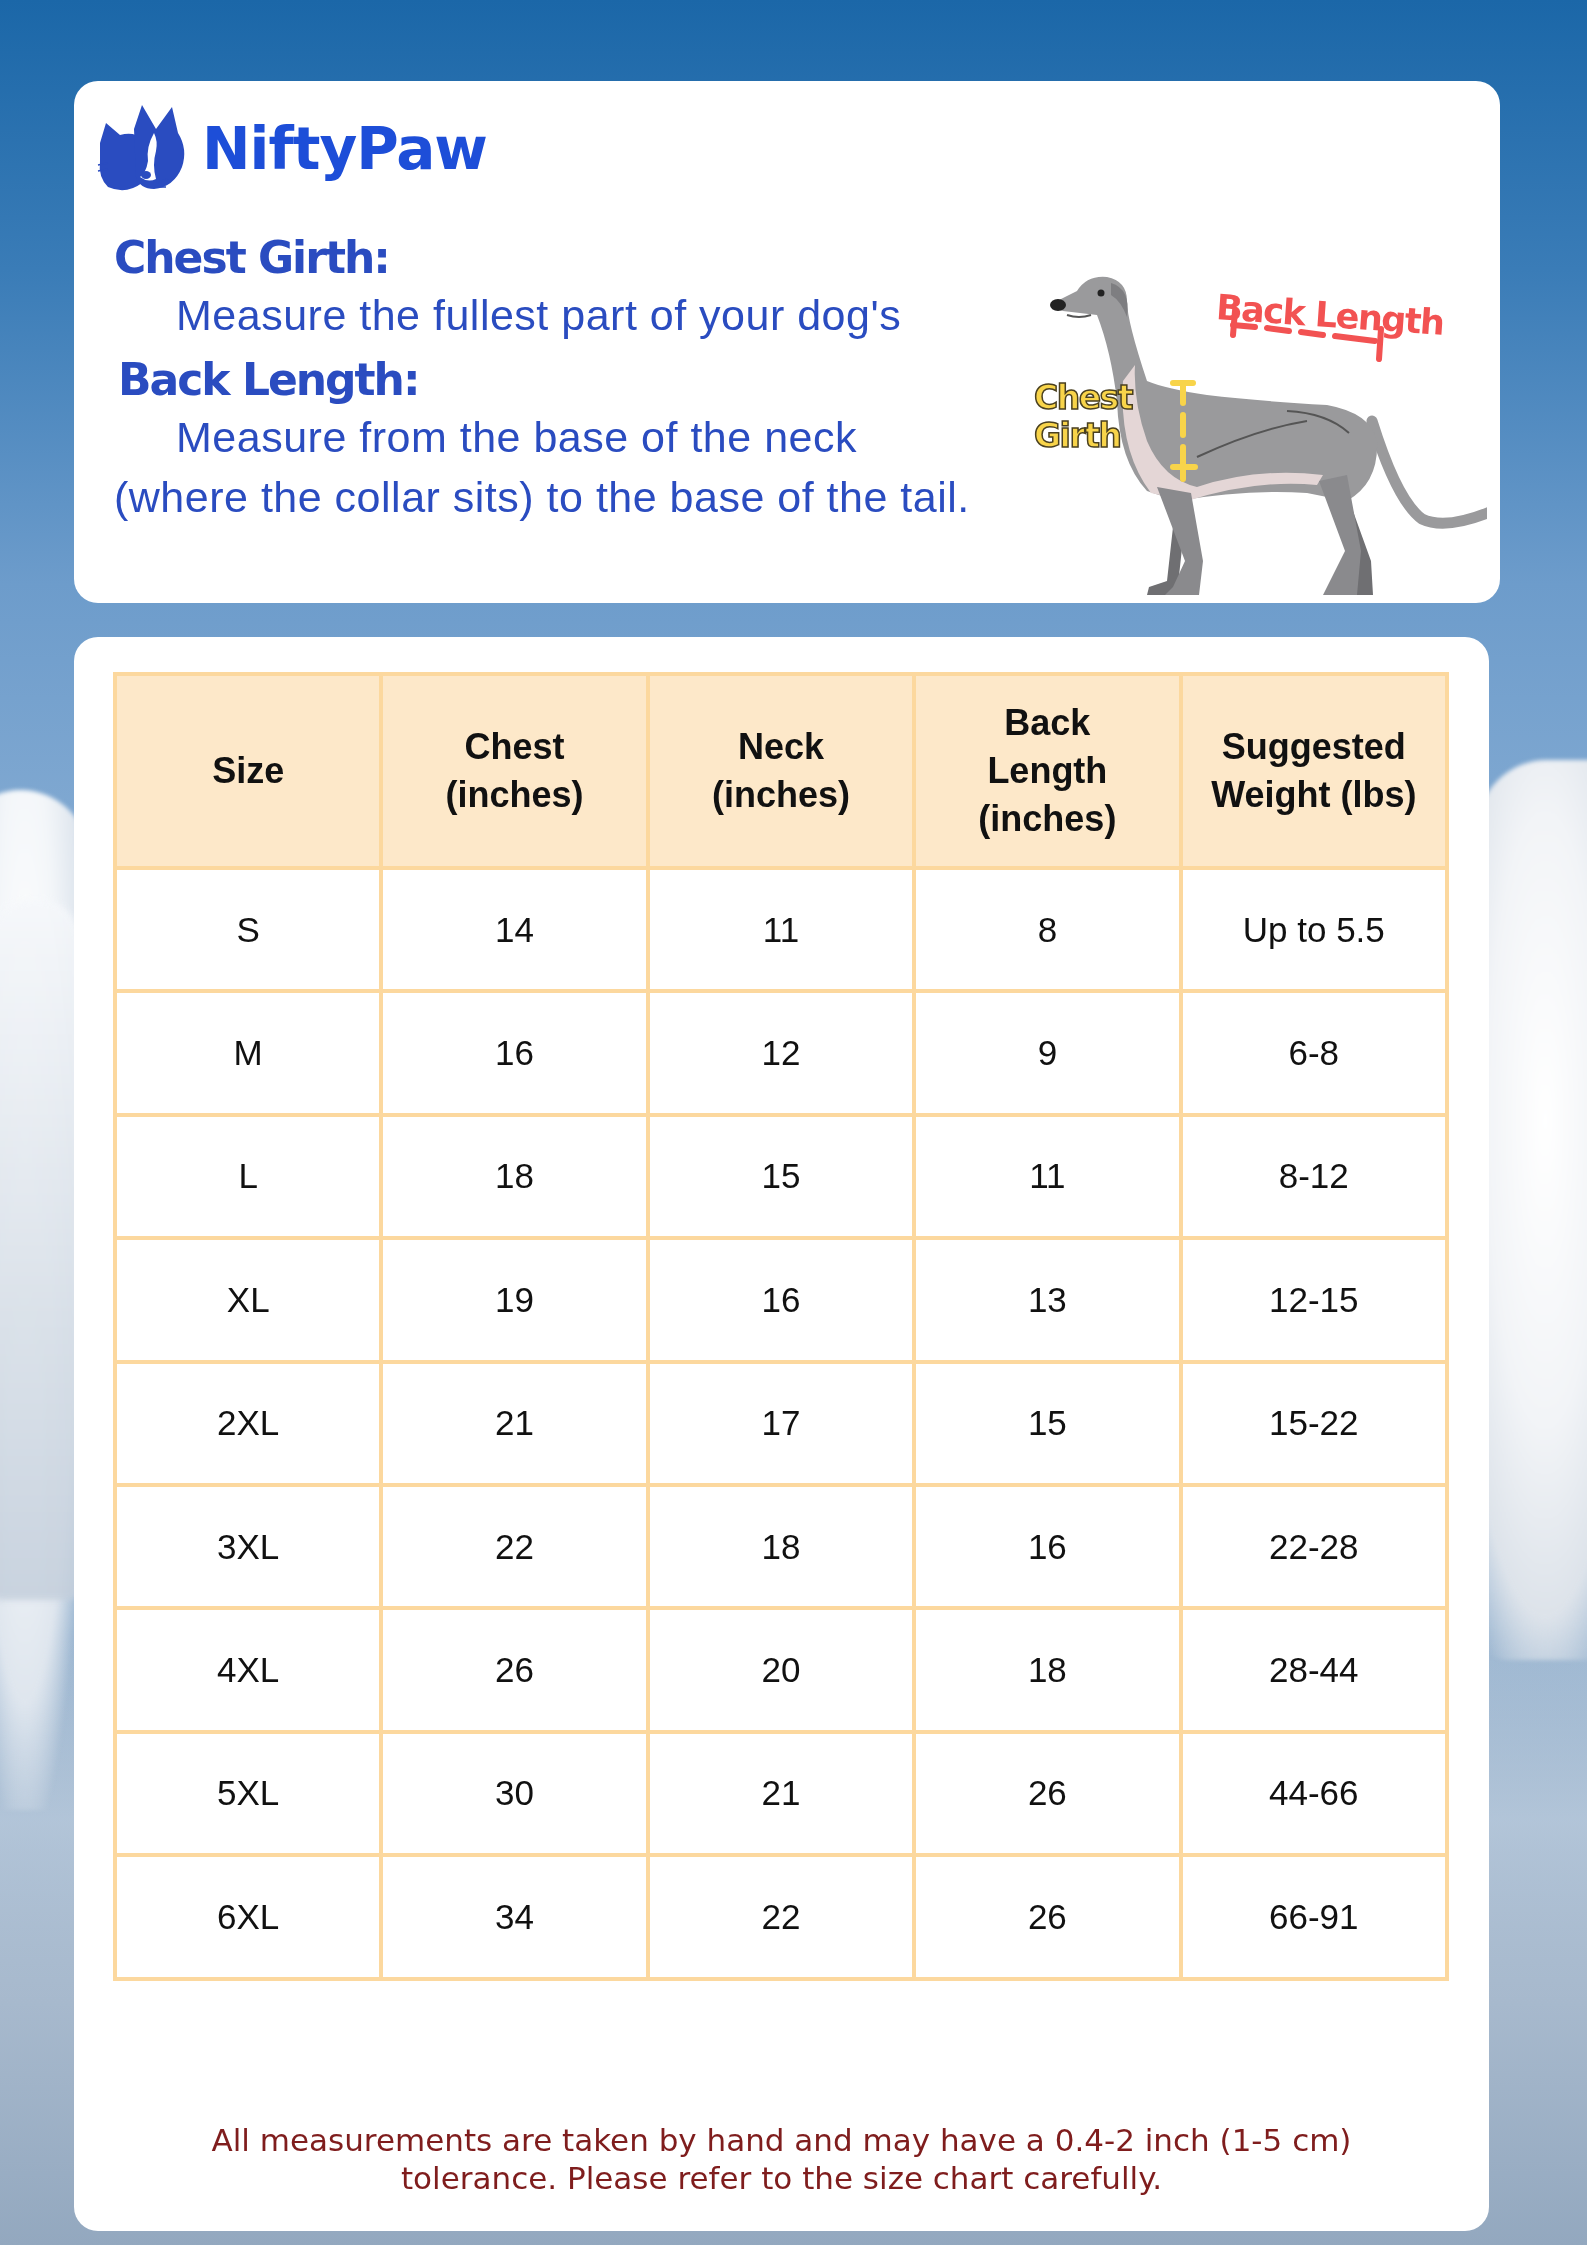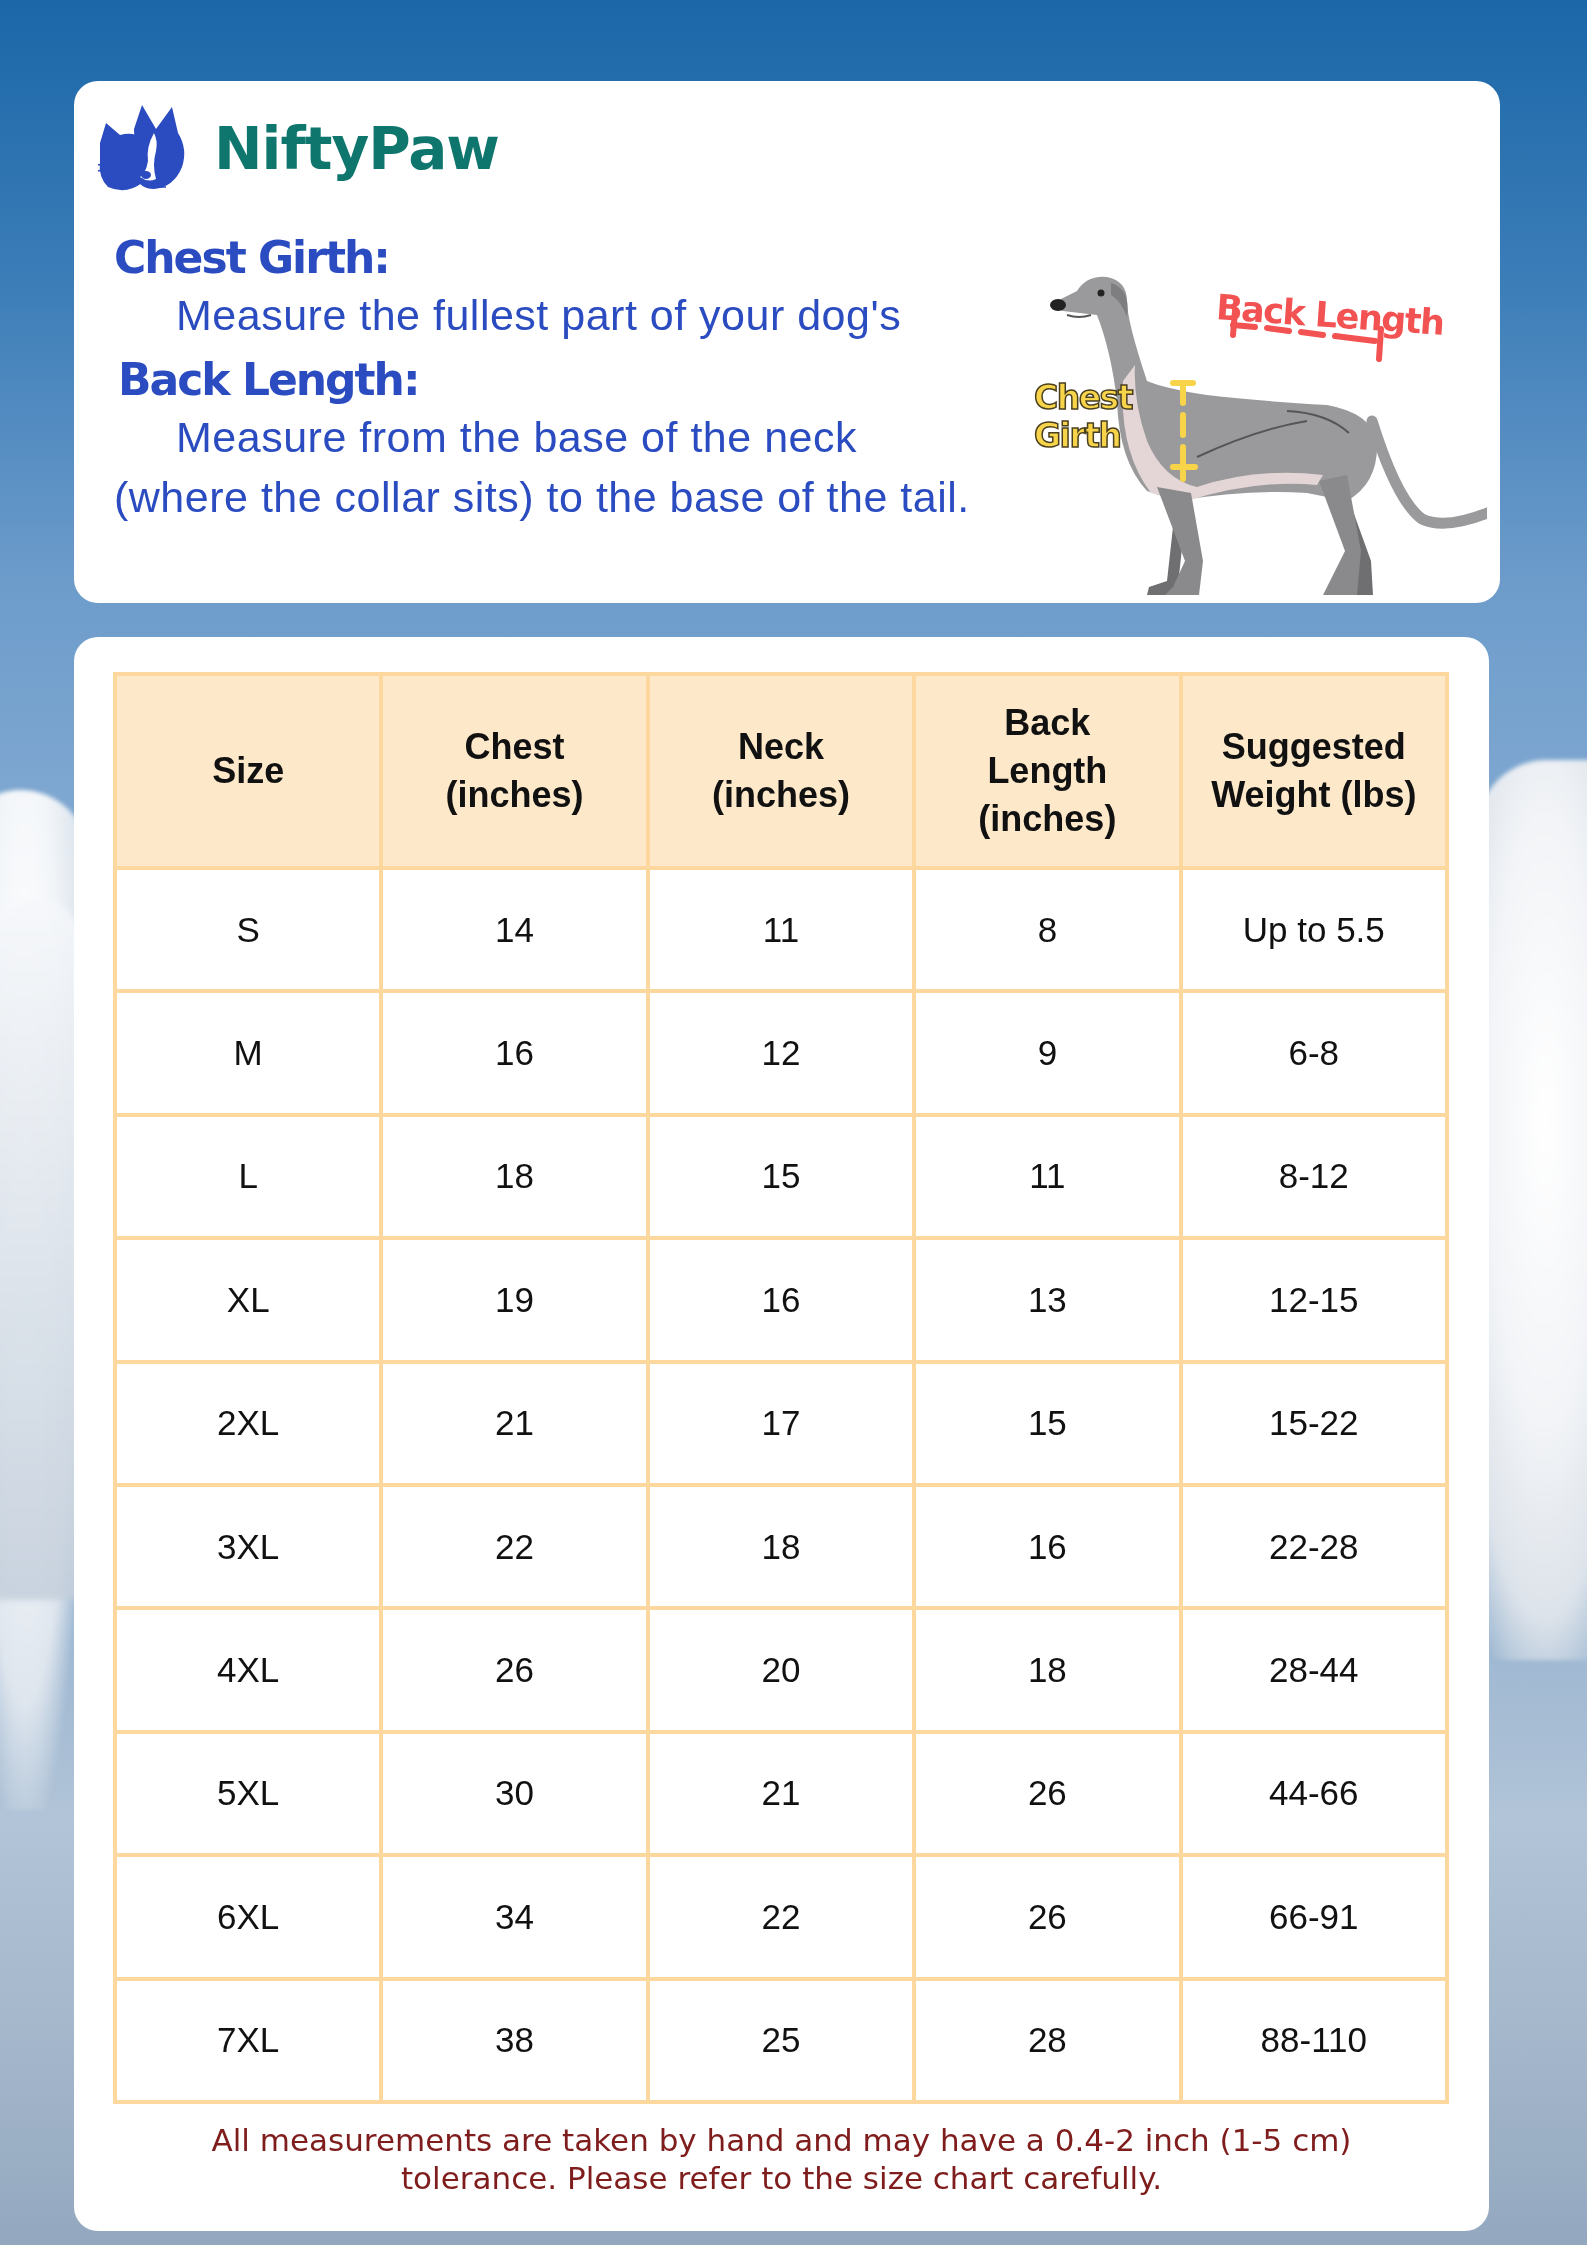--- a/index.html
+++ b/index.html
@@ -40,21 +40,21 @@
     .top-card { left: 74px; top: 81px; width: 1426px; height: 522px; }
     .table-card { left: 74px; top: 637px; width: 1415px; height: 1594px; }
 
     
     .brand {
       position: absolute; left: 22px; top: 22px; display: flex; align-items: center;
     }
     .brand-logo { width: 104px; height: 92px; }
     .brand-name {
       font-family: "DejaVu Sans", sans-serif; font-weight: bold; font-size: 58px;
-      color: #0f766e; letter-spacing: -1px; margin-left: 14px; line-height: 1;
+      color: #1d4ed8; letter-spacing: -1px; margin-left: 2px; line-height: 1;
     }
     .title-wrap {
       position: absolute; left: 495px; top: 30px; display: flex; align-items: center;
     }
     .ruler-icon { width: 80px; height: 80px; }
     .page-title {
       font-family: "DejaVu Sans", sans-serif; font-weight: bold; font-size: 68px;
       color: #2a4cc0; letter-spacing: -1px; margin-left: 10px; line-height: 1;
     }
 
@@ -271,27 +271,20 @@
           <td>26</td>
           <td>44-66</td>
         </tr>
       <tr>
           <td>6XL</td>
           <td>34</td>
           <td>22</td>
           <td>26</td>
           <td>66-91</td>
         </tr>
-      <tr>
-          <td>7XL</td>
-          <td>38</td>
-          <td>25</td>
-          <td>28</td>
-          <td>88-110</td>
-        </tr>
     </tbody>
   </table>
 
   <div class="footnote">
     <div>All measurements are taken by hand and may have a 0.4-2 inch (1-5 cm)</div>
     <div>tolerance. Please refer to the size chart carefully.</div>
   </div>
 </div>
 
 </body></html>

